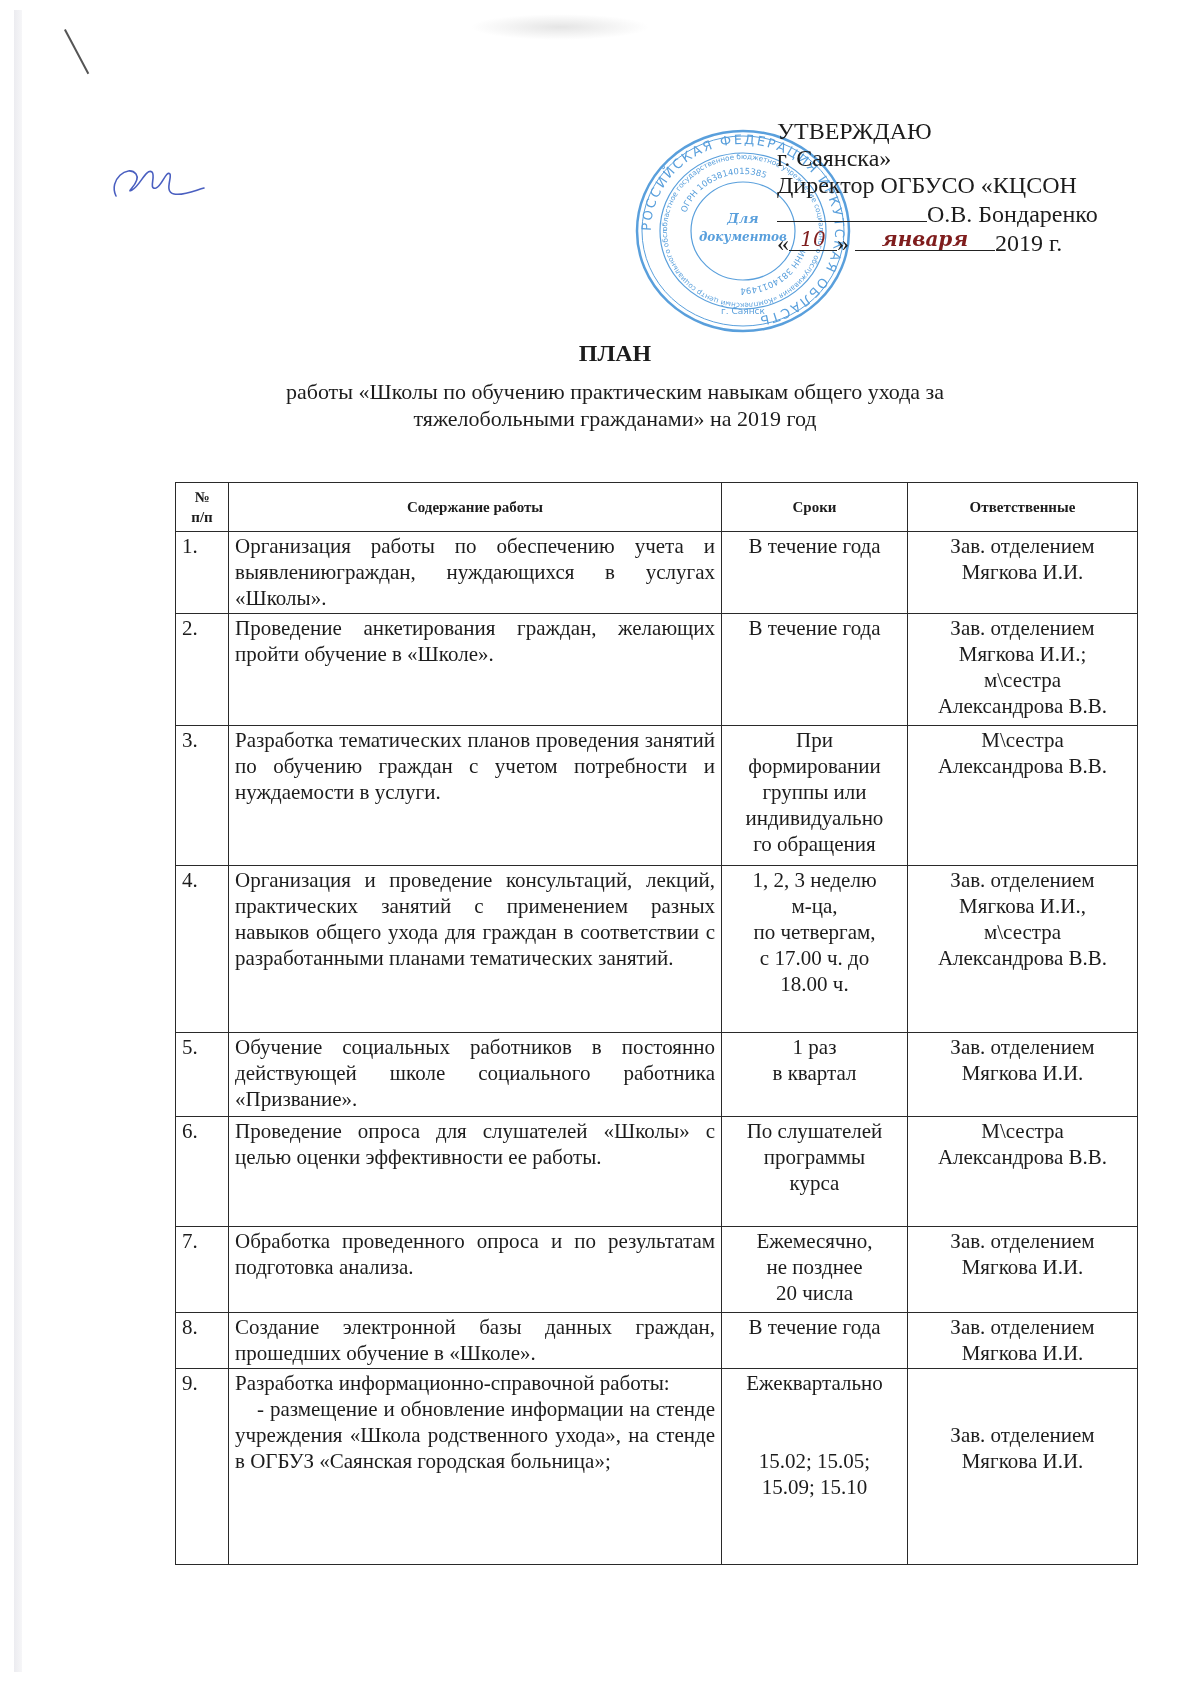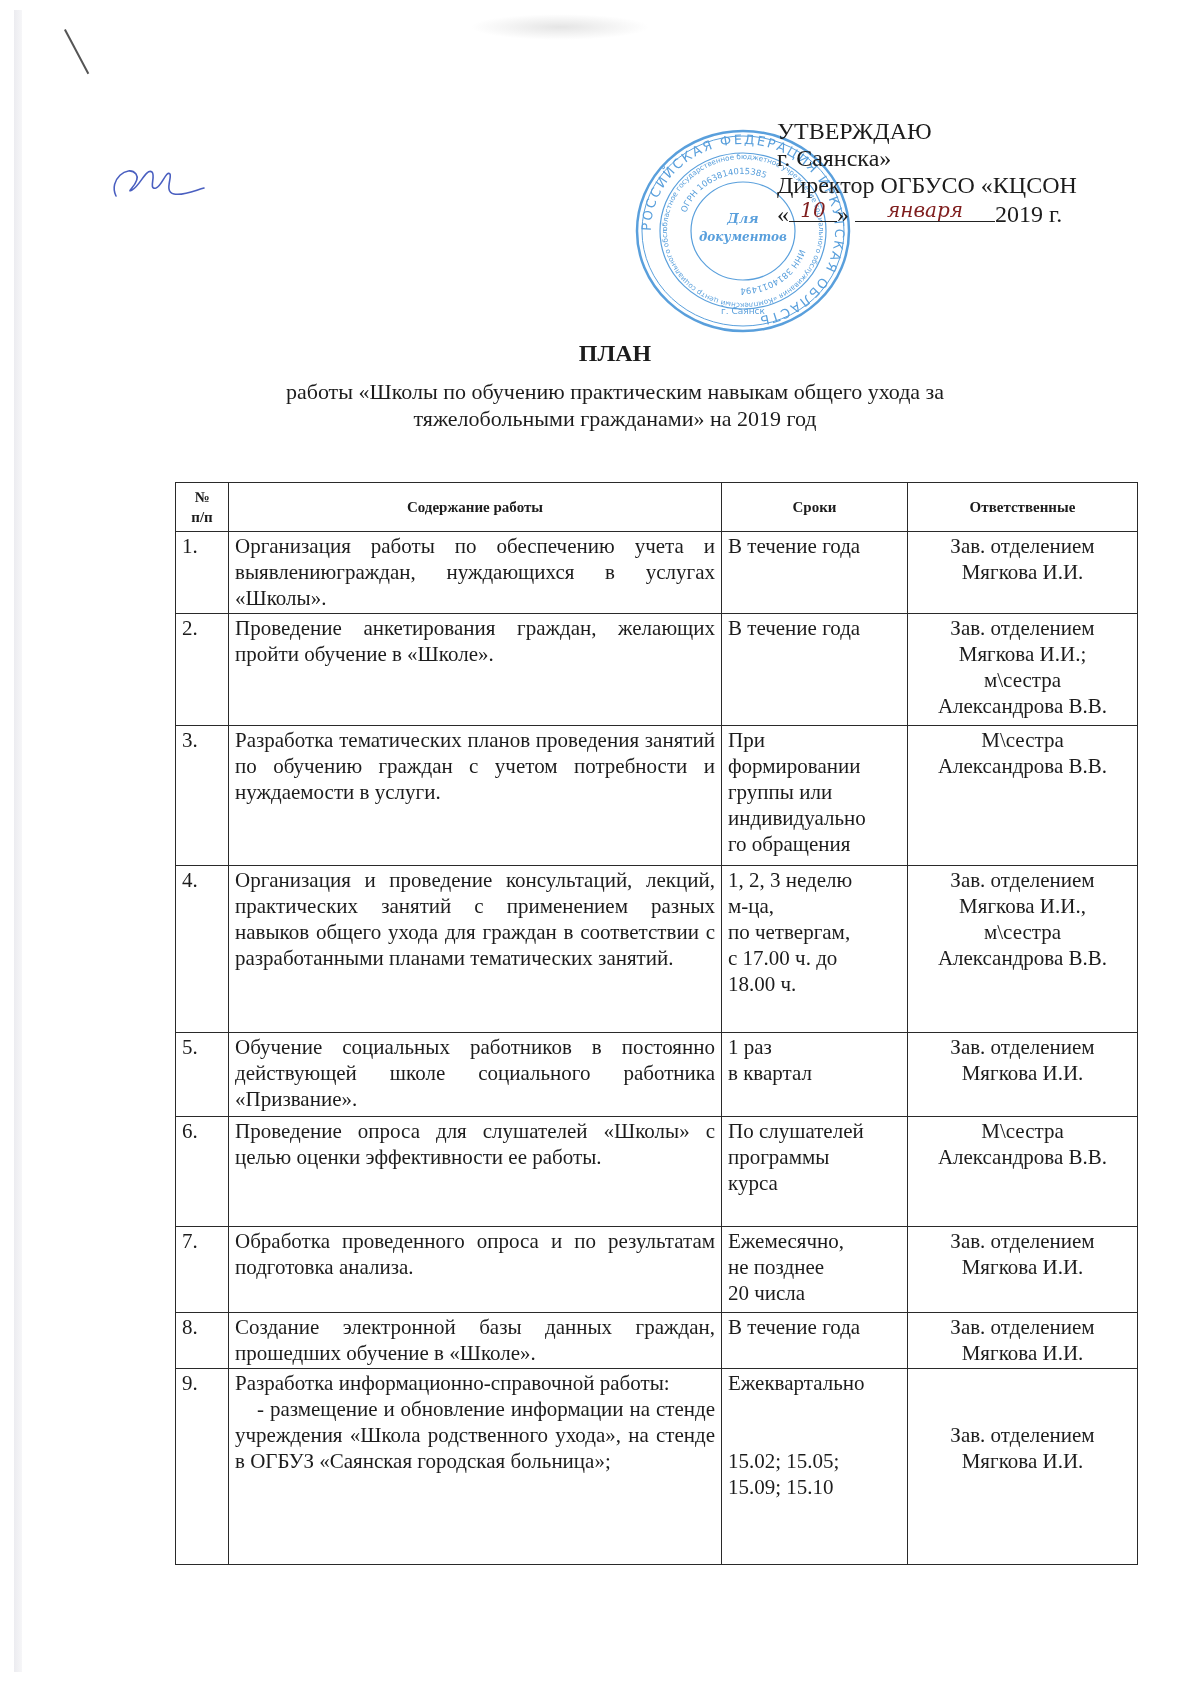--- a/index.html
+++ b/index.html
@@ -65,21 +65,21 @@
   table.plan th {
     font-family: "Liberation Serif", serif; font-weight: bold; font-size: 15px;
     line-height: 20px; vertical-align: middle; text-align: center; padding: 3px 4px;
   }
   .c-num { width: 53px; }
   .c-content { width: 493px; }
   .c-term { width: 186px; }
   .c-resp { width: 230px; }
   td.num { text-align: left; padding-left: 8px; }
   td.content { text-align: justify; text-align-last: left; }
-  td.term { }
+  td.term { text-align: center; }
   td.resp { text-align: center; }
   .bullet { display: block; text-indent: 22px; }
   .line { display: block; }
   .gap { display: block; height: 52px; }
 </style>
 </head>
 <body>
 
 <div class="page-edge"></div>
 <div class="scan-mark"></div>
@@ -114,22 +114,25 @@
     <text x="109" y="113" font-size="12" font-style="italic" font-weight="bold" text-anchor="middle" font-family="DejaVu Serif, serif">документов</text>
     <text x="109" y="186" font-size="9" text-anchor="middle">г. Саянск</text>
   </g>
 </svg>
 
 <div class="approval">
   <div class="title">УТВЕРЖДАЮ</div>
   <div>г. Саянска»</div>
   <div>Директор ОГБУСО «КЦСОН</div>
   <div class="sig-line">
+    <span class="blank" style="width:150px;"></span><span>О.В. Бондаренко</span>
+  </div>
+  <div class="sig-line">
     <span>«</span><span class="blank" style="width:48px;"><span class="handwriting">10</span></span><span>»</span>
-    <span class="blank" style="width:140px;"><span class="handwriting">января</span></span><span>2019 г.</span>
+    <span class="blank" style="width:140px;font-weight:bold;"><span class="handwriting">января</span></span><span>2019 г.</span>
   </div>
 </div>
 
 <svg class="signature" viewBox="0 0 100 46">
   <path d="M10 36 C 2 20, 22 4, 30 14 C 36 22, 18 34, 26 30 C 34 26, 40 8, 46 12 C 50 16, 42 30, 50 28 C 56 26, 60 10, 64 14 C 66 18, 58 32, 68 34 C 78 36, 90 30, 98 28" fill="none" stroke="#4a5fc0" stroke-width="1.6" stroke-linecap="round"></path>
 </svg>
 
 <div class="heading plan-title">ПЛАН</div>
 <div class="heading plan-sub">
   <div>работы «Школы по обучению практическим навыкам общего ухода за</div>

